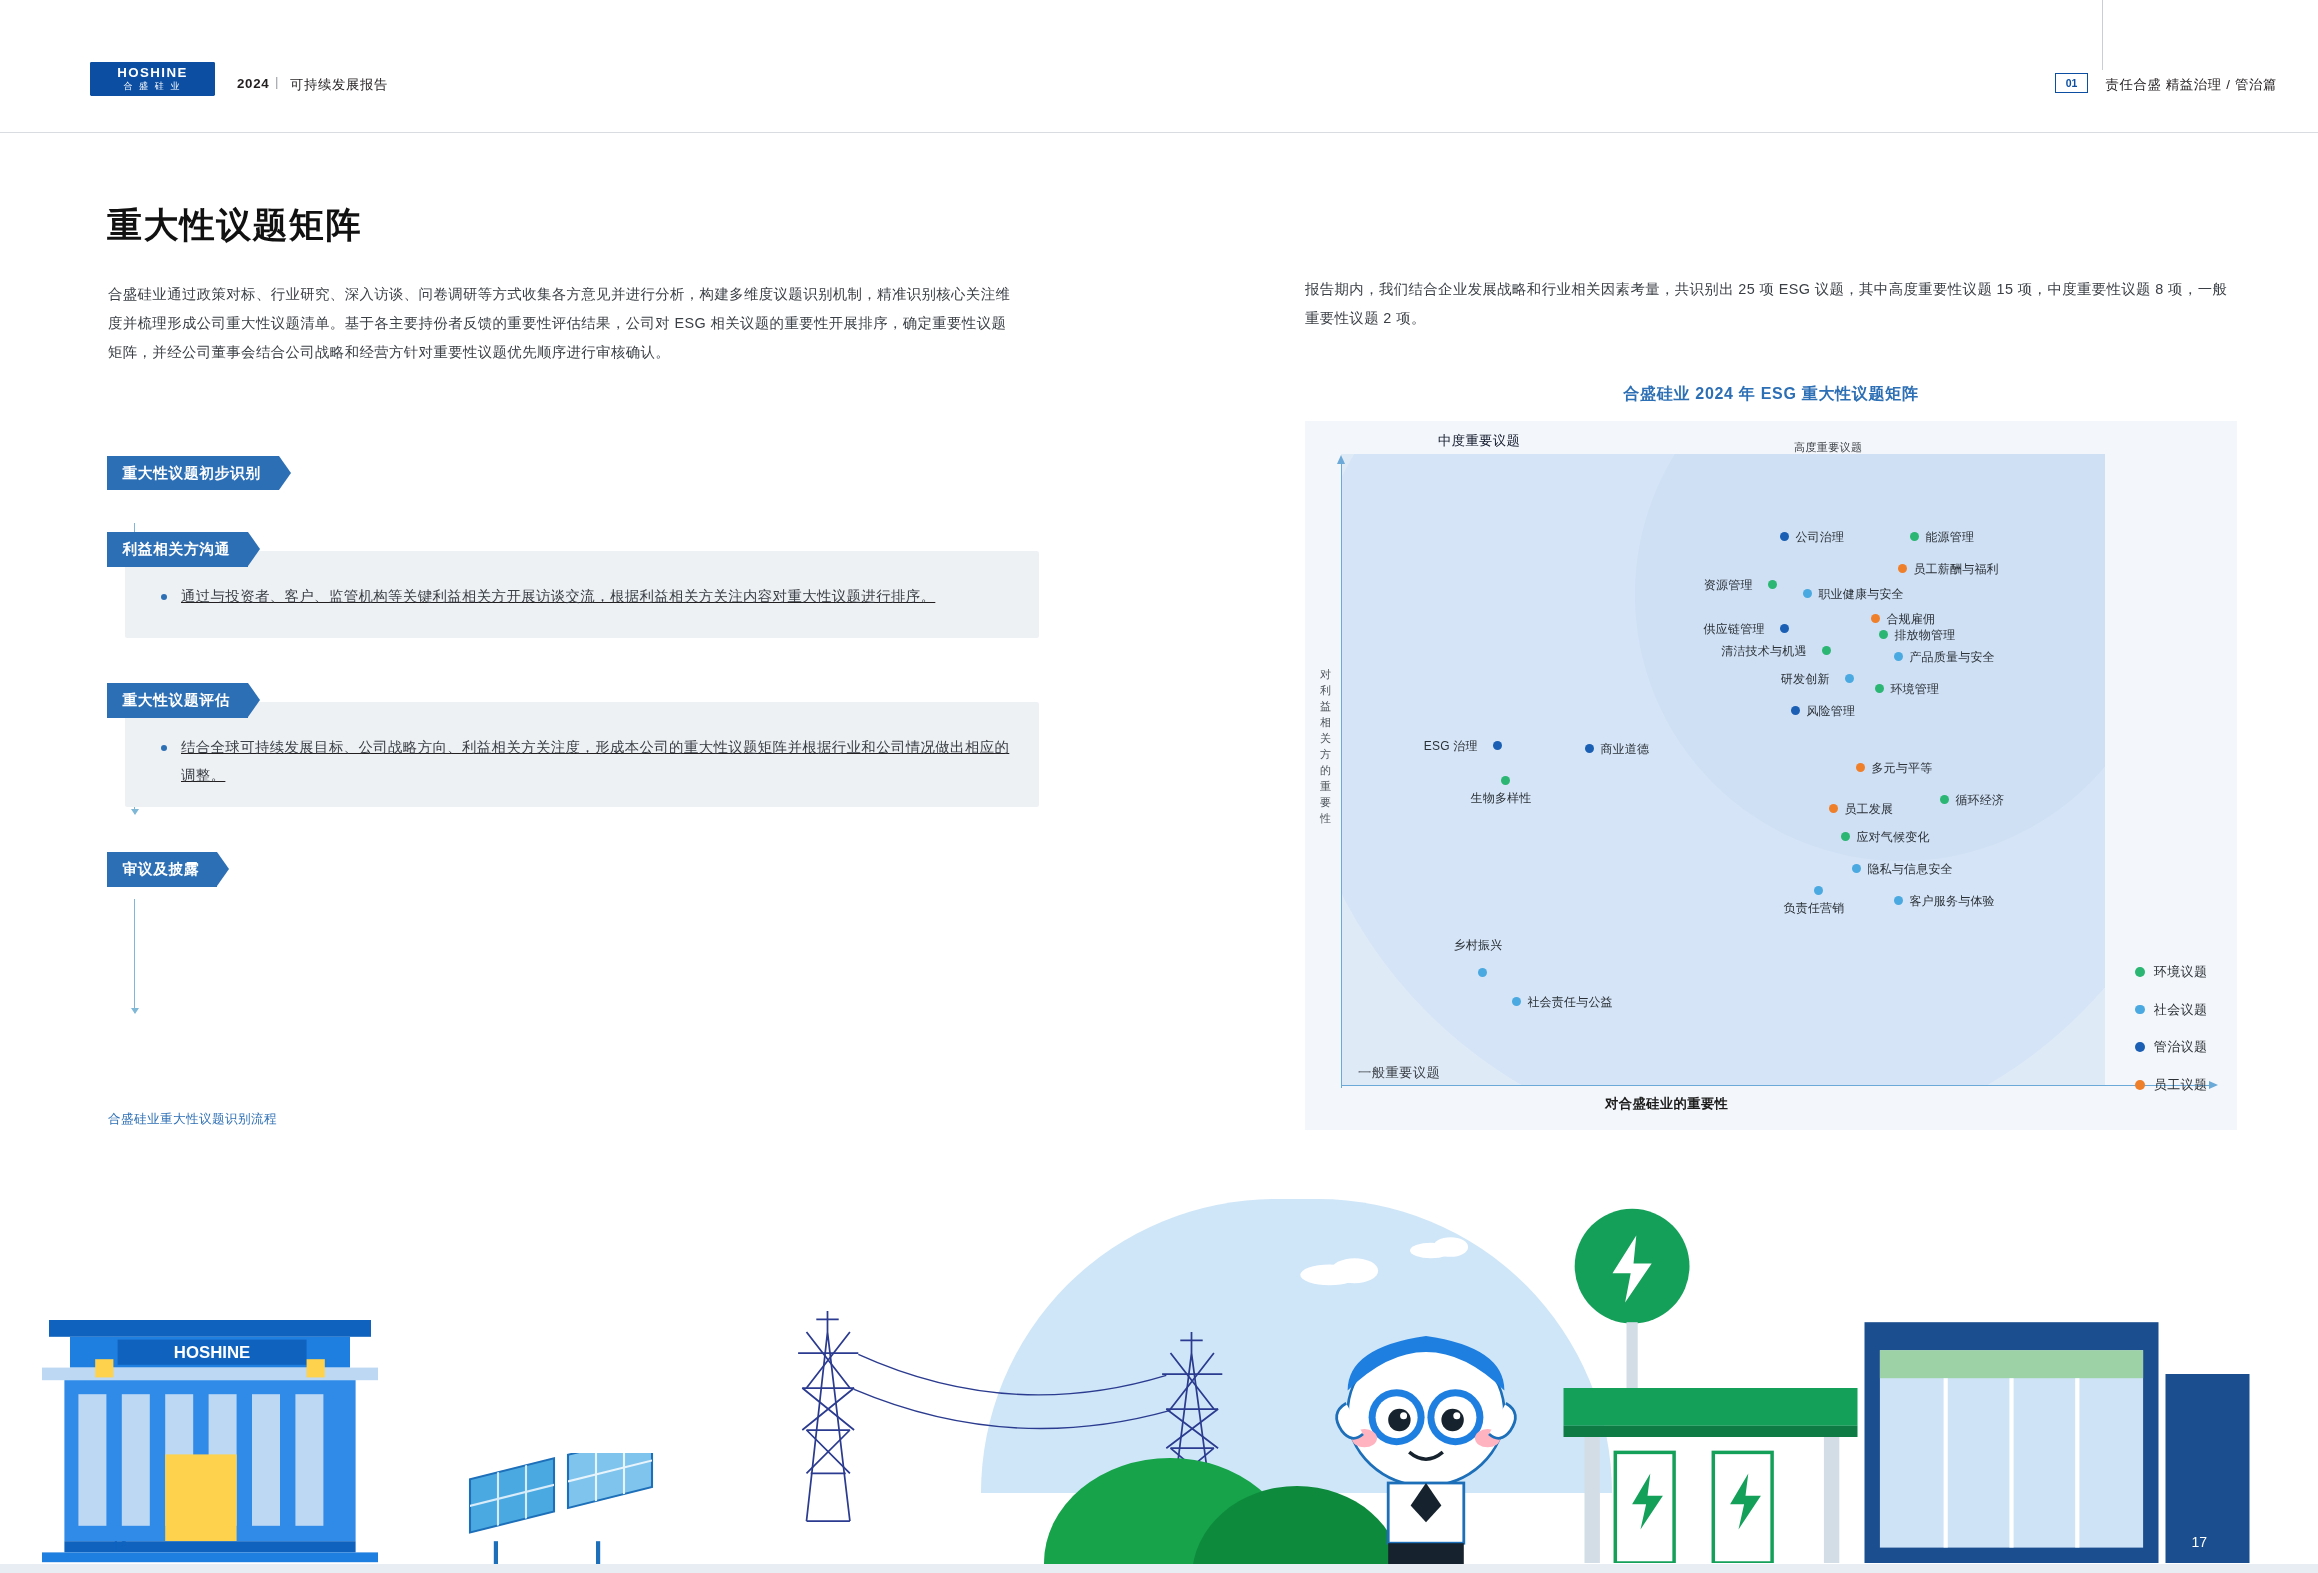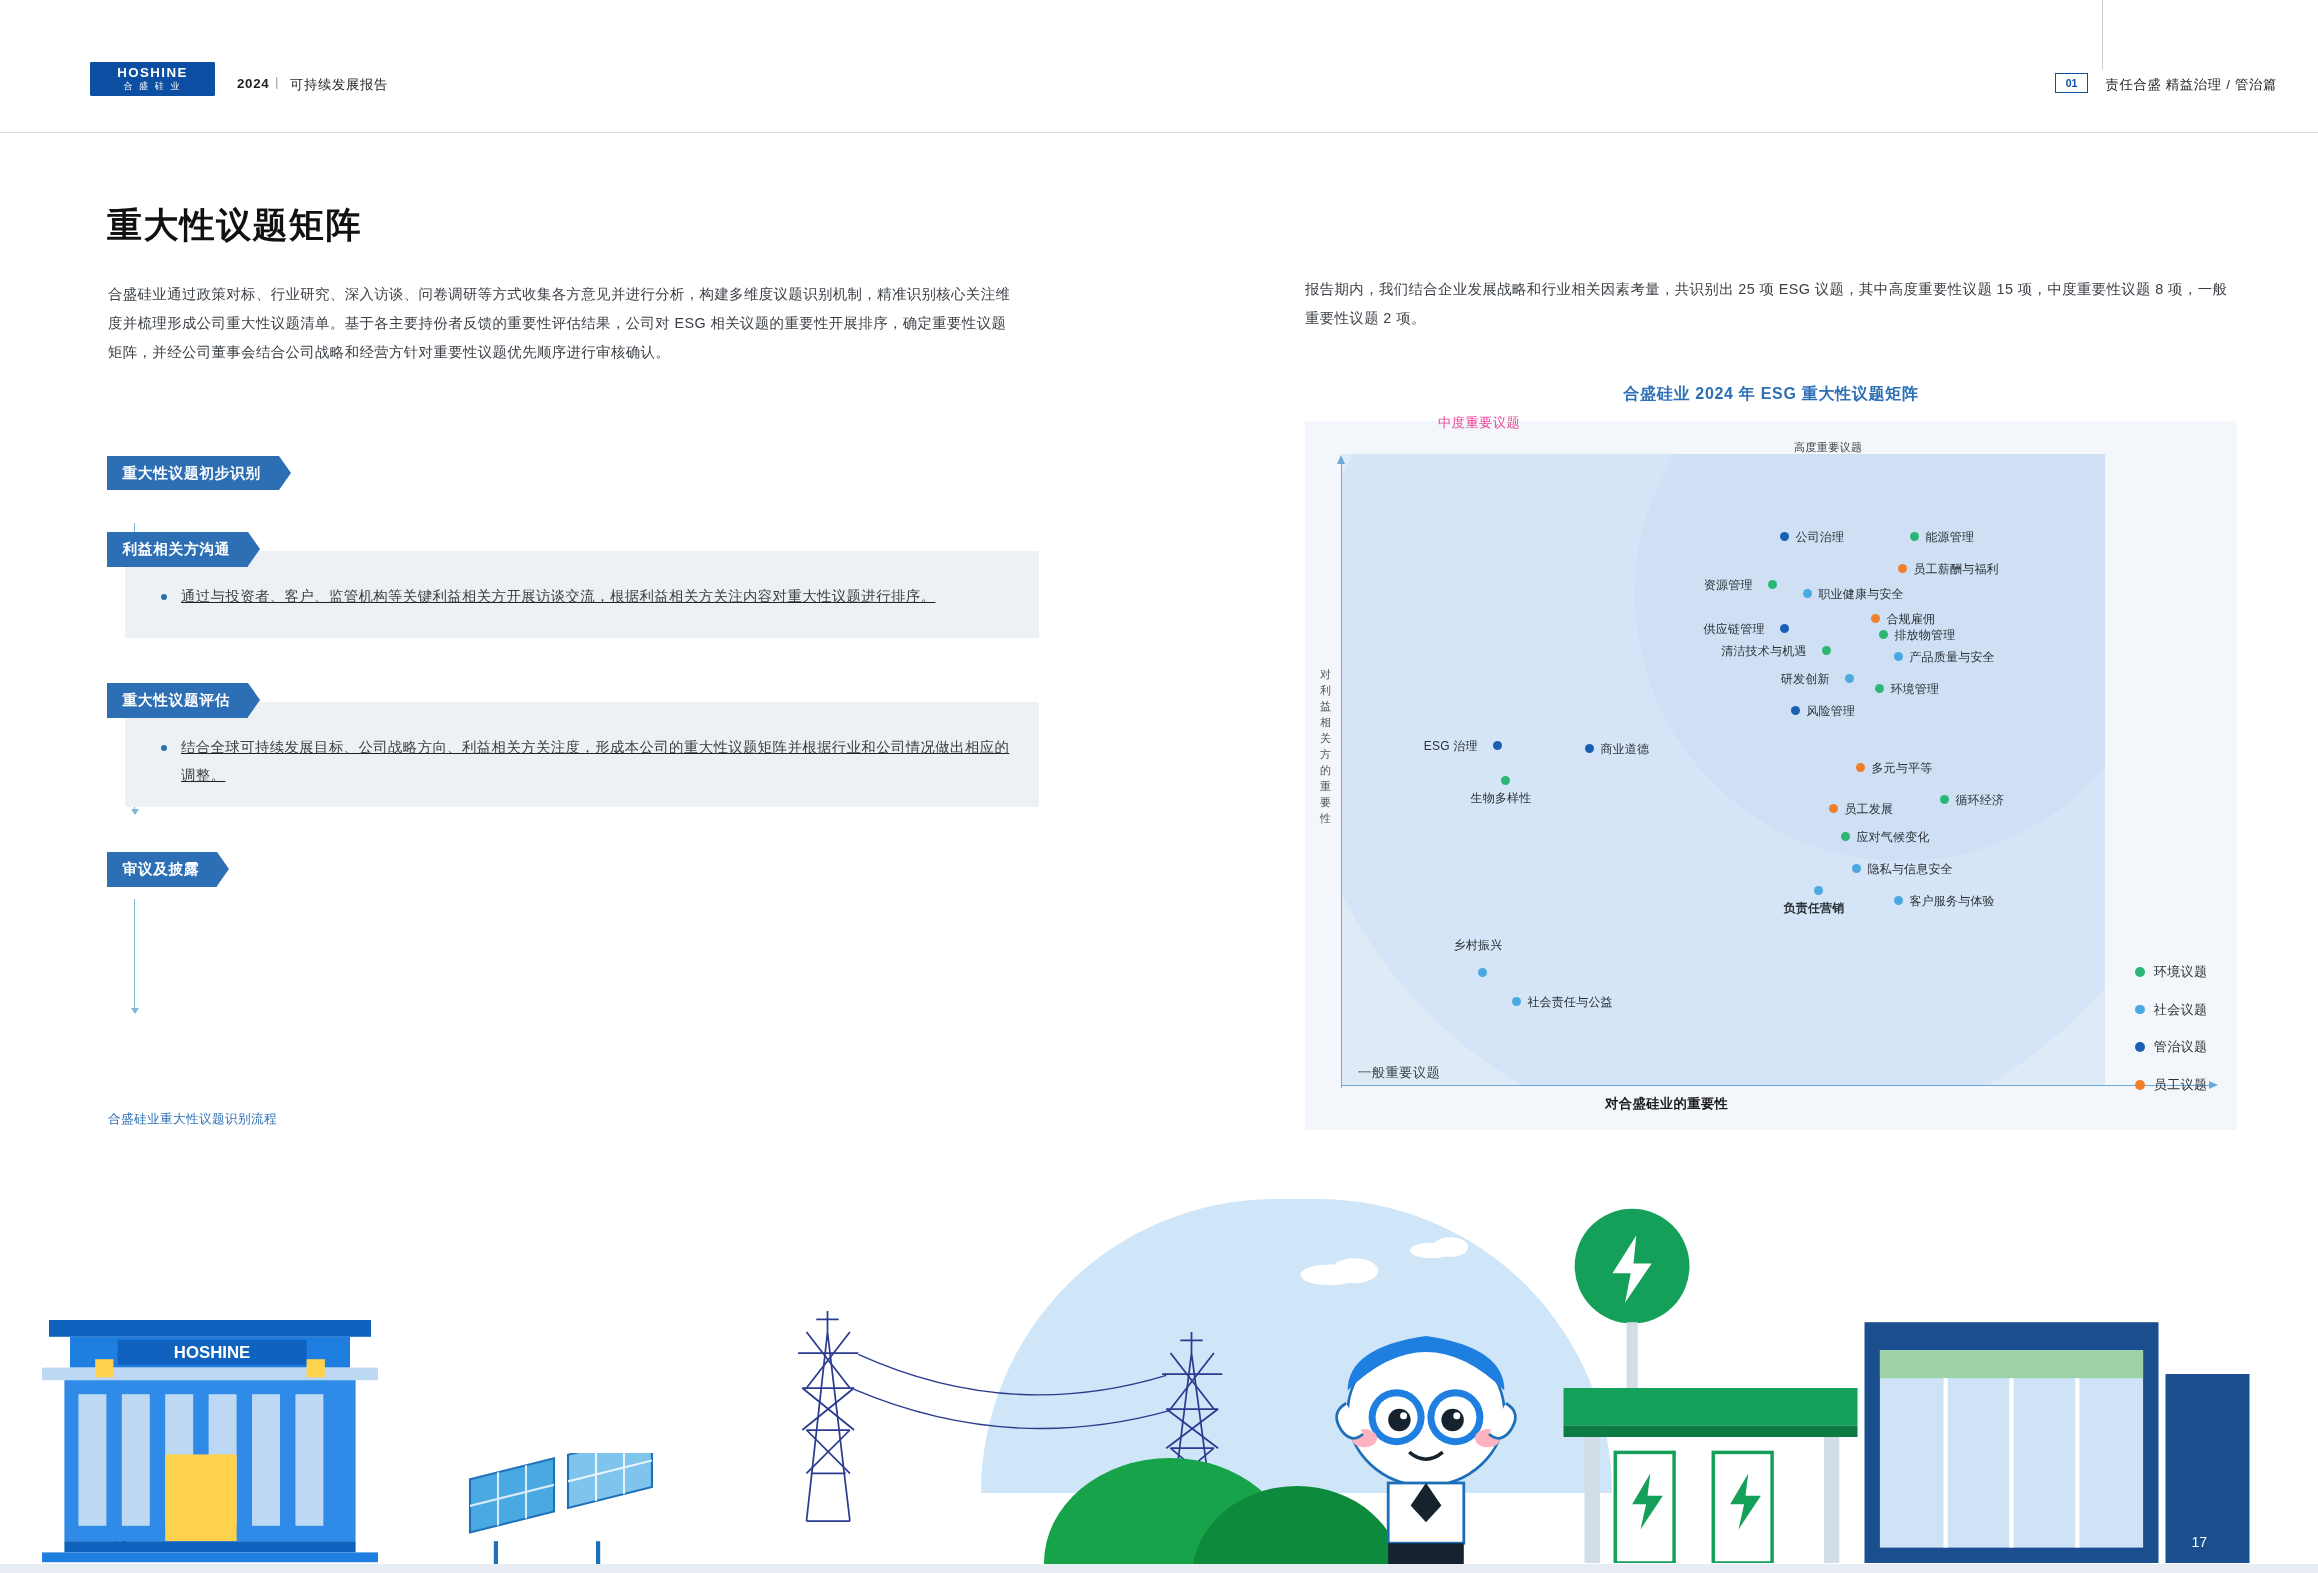--- a/index.html
+++ b/index.html
@@ -58,21 +58,21 @@
 
   .axis-x{position:absolute;left:1341px;top:1085px;width:869px;height:1.4px;background:#6aa9d8;}
   .axis-x:after{content:"";position:absolute;right:-8.4px;top:-4.2px;border-left:9px solid #6aa9d8;
       border-top:4.9px solid transparent;border-bottom:4.9px solid transparent;}
   .axis-y{position:absolute;left:1341px;top:463px;width:1.4px;height:625px;background:#6aa9d8;}
   .axis-y:before{content:"";position:absolute;left:-4.2px;top:-8.4px;border-bottom:9px solid #6aa9d8;
       border-left:4.9px solid transparent;border-right:4.9px solid transparent;}
 
   .ylab{position:absolute;left:1315px;top:666px;width:21px;font-size:11px;line-height:16px;color:#4b5259;text-align:center;letter-spacing:0;}
   .xlab{position:absolute;left:1605px;top:1095px;font-size:13.3px;font-weight:bold;color:#1c1c1c;letter-spacing:0.4px;}
-  .q-mid{position:absolute;left:1438px;top:414px;font-size:13.3px;color:#ec4899;letter-spacing:0.4px;}
+  .q-mid{position:absolute;left:1438px;top:432px;font-size:13.3px;color:#0f172a;letter-spacing:0.4px;}
   .q-high{position:absolute;left:1794px;top:440px;font-size:11px;color:#3a3f45;letter-spacing:0.4px;}
   .q-low{position:absolute;left:1358px;top:1064px;font-size:13.3px;color:#3a3f45;letter-spacing:0.4px;}
 
   .pt{position:absolute;}
   .dot{position:absolute;width:9px;height:9px;border-radius:50%;left:0;top:0;}
   .plbl{position:absolute;font-size:12px;color:#2b3137;white-space:nowrap;letter-spacing:0.2px;}
 
   .legend{position:absolute;left:2135px;top:963px;}
   .lg-item{display:flex;align-items:center;margin-bottom:19.6px;}
   .lg-dot{width:9.8px;height:9.8px;border-radius:50%;margin-right:9px;}
@@ -240,21 +240,21 @@
       <div class="pt" style="left: 1841px; top: 832px;">
         <div class="dot" style="background: rgb(43, 182, 115);"></div>
         <div class="plbl" style="left: 15.4px; top: -2.8px;">应对气候变化</div>
       </div>
       <div class="pt" style="left: 1852px; top: 864px;">
         <div class="dot" style="background: rgb(74, 169, 224);"></div>
         <div class="plbl" style="left: 15.4px; top: -2.8px;">隐私与信息安全</div>
       </div>
       <div class="pt" style="left: 1814px; top: 886px;">
         <div class="dot" style="background: rgb(74, 169, 224);"></div>
-        <div class="plbl" style="left: 50%; top: 14px; transform: translateX(-50%); font-weight: bold;">负责任营销</div>
+        <div class="plbl" style="left: 50%; top: 14px; transform: translateX(-50%);">负责任营销</div>
       </div>
       <div class="pt" style="left: 1894px; top: 896px;">
         <div class="dot" style="background: rgb(74, 169, 224);"></div>
         <div class="plbl" style="left: 15.4px; top: -2.8px;">客户服务与体验</div>
       </div>
       <div class="pt" style="left: 1478px; top: 968px;">
         <div class="dot" style="background: rgb(74, 169, 224);"></div>
         <div class="plbl" style="left: 50%; bottom: 14px; transform: translateX(-50%);">乡村振兴</div>
       </div>
       <div class="pt" style="left: 1512px; top: 997px;">

